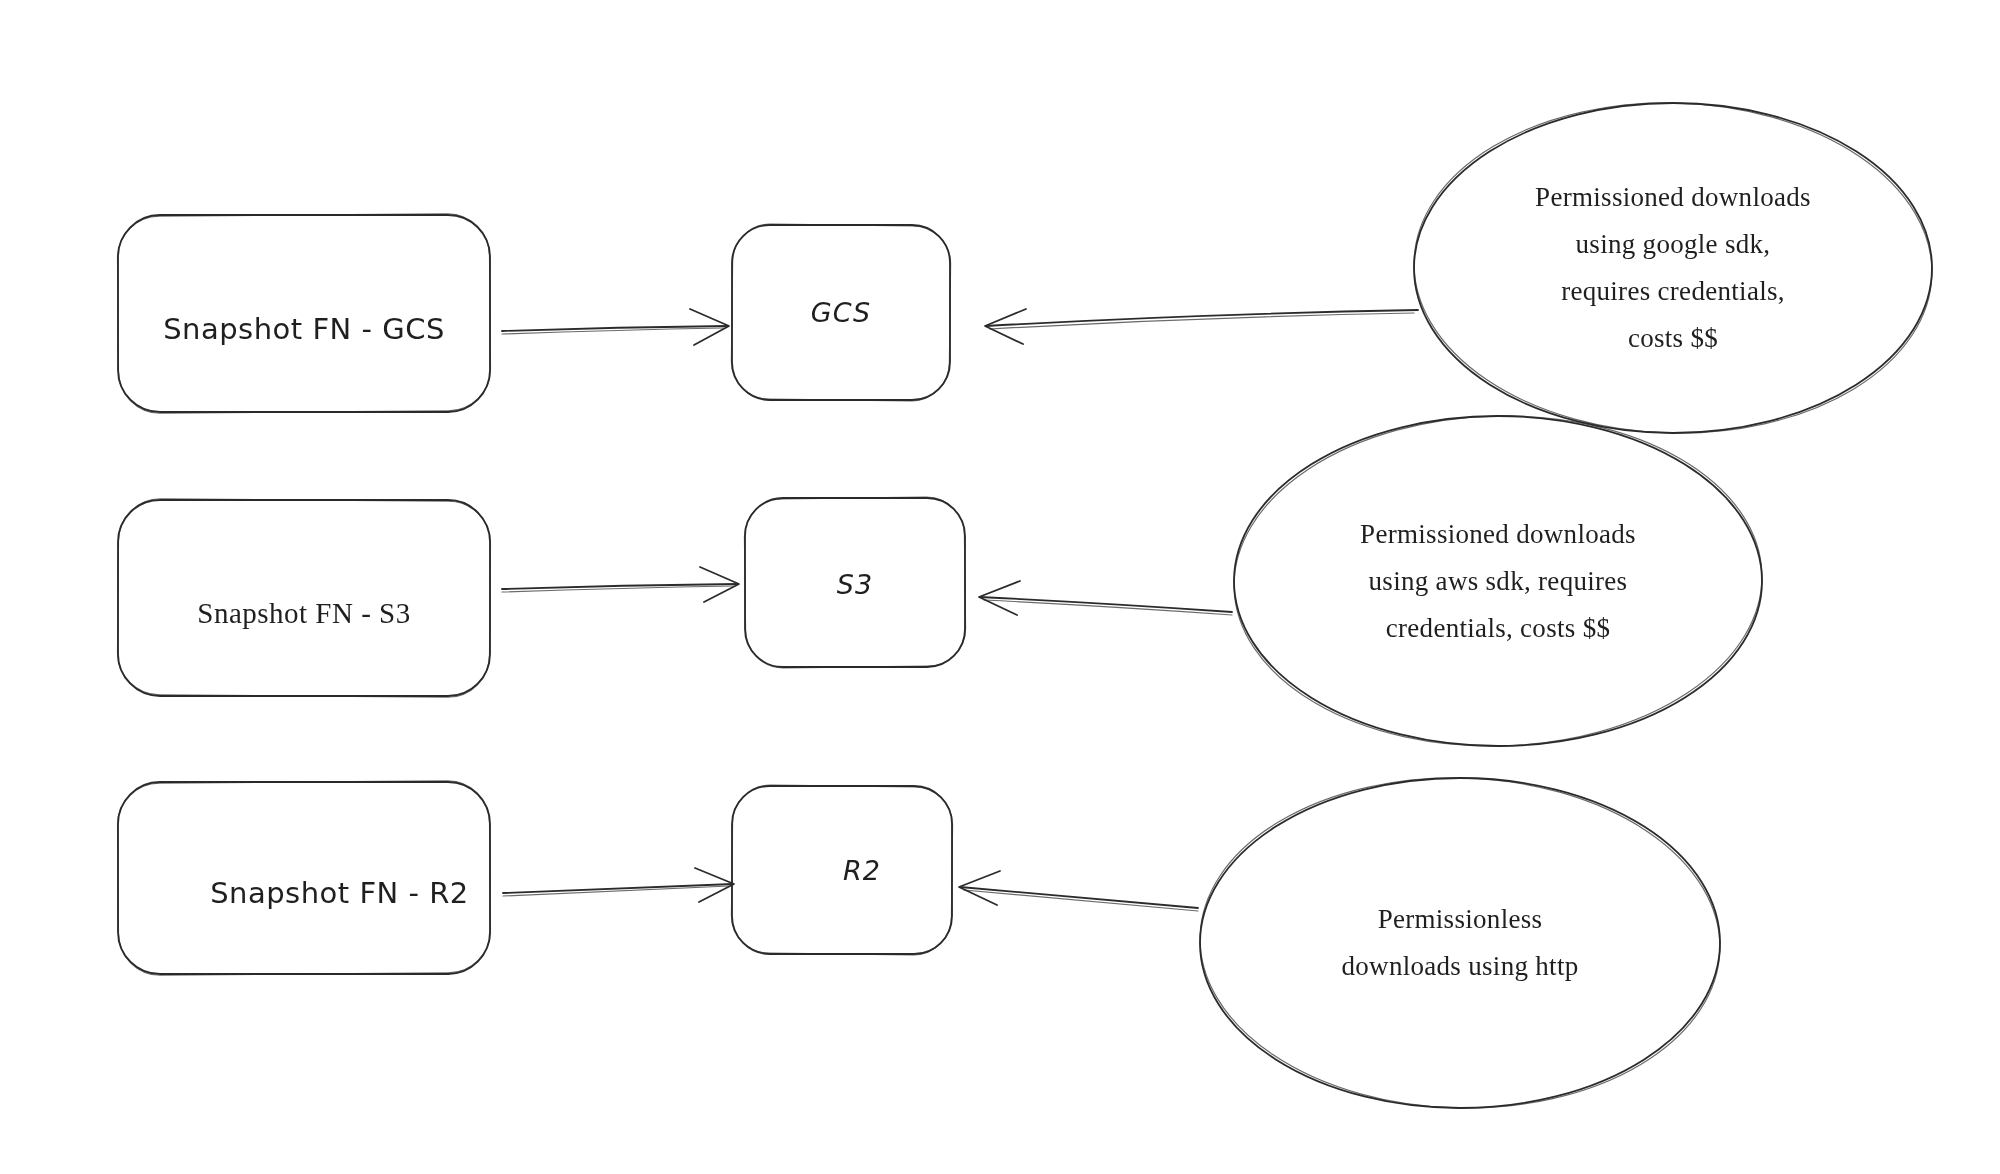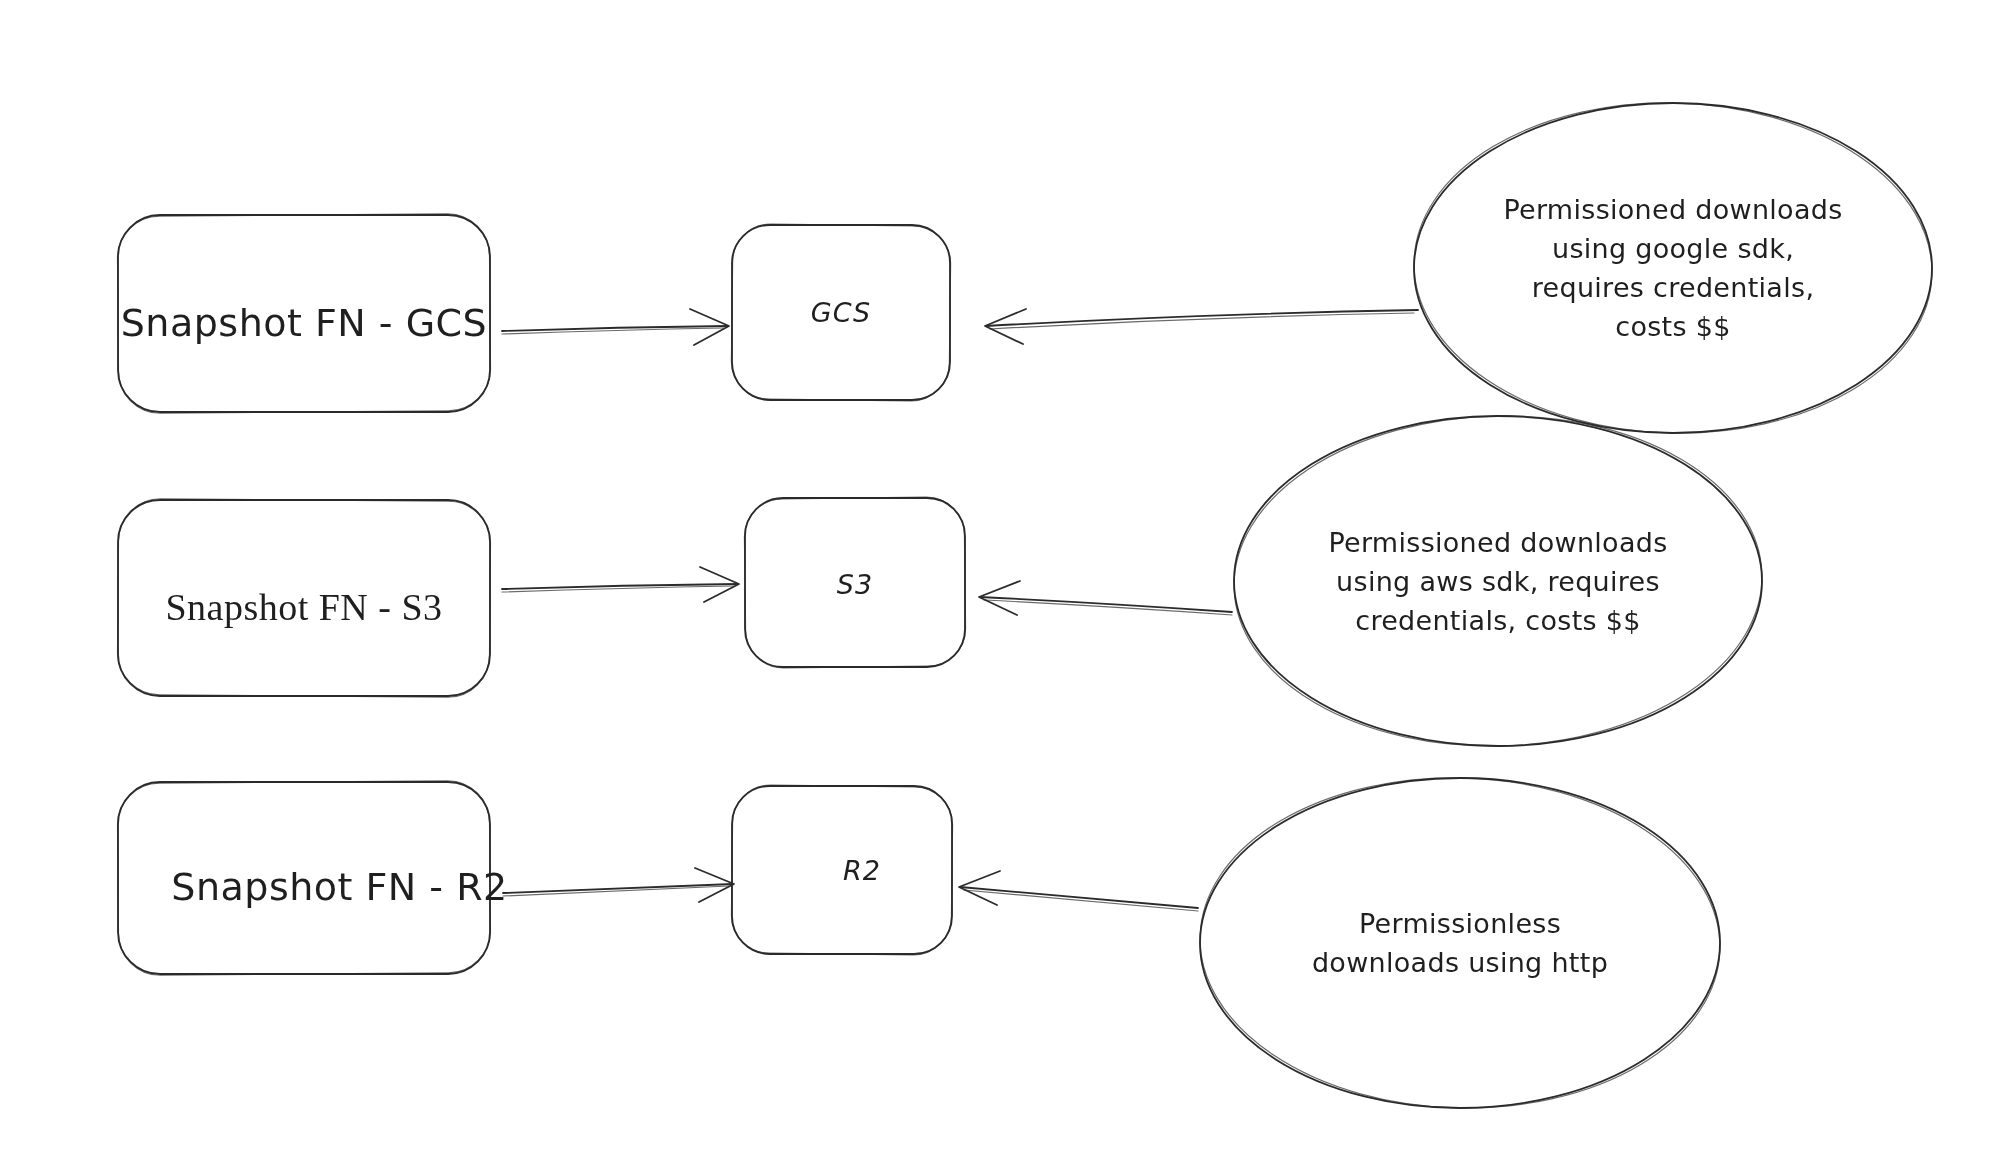--- a/index.html
+++ b/index.html
@@ -15,23 +15,23 @@
   svg.layer { position: absolute; left: 0; top: 0; }
   .label {
     position: absolute;
     display: flex;
     align-items: center;
     justify-content: center;
     text-align: center;
     white-space: pre-line;
     pointer-events: none;
   }
-  .src-label  { font-size: 38px; letter-spacing: 0.5px; padding-top: 9px; }
+  .src-label  { font-size: 29px; letter-spacing: 0.5px; padding-top: 15px; }
   .tgt-label  { font-size: 27px; letter-spacing: 1px; font-style: italic; }
-  .note-label { font-size: 27px; line-height: 39px; letter-spacing: 0.3px; }
+  .note-label { font-size: 27px; line-height: 47px; letter-spacing: 0.3px; font-family: Liberation Serif, serif; }
   .ink-main { stroke-width: 1.8; fill: none; stroke-linecap: round; stroke-linejoin: round; }
   .ink-echo { stroke-width: 1.2; fill: none; opacity: 0.7; stroke-linecap: round; stroke-linejoin: round; }
 </style>
 </head>
 <body>
 
 <div class="canvas">
 
   <svg class="layer" width="2000" height="1174" viewBox="0 0 2000 1174">
     <g stroke="#2b2b2b">

